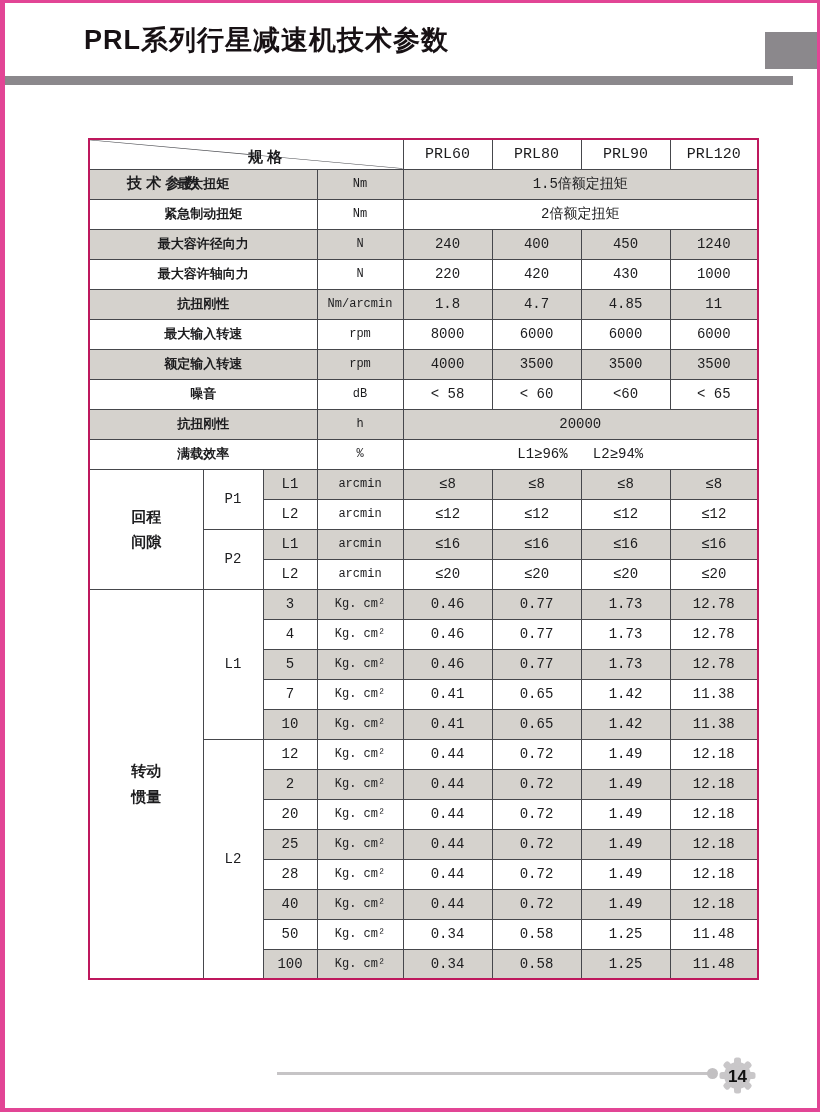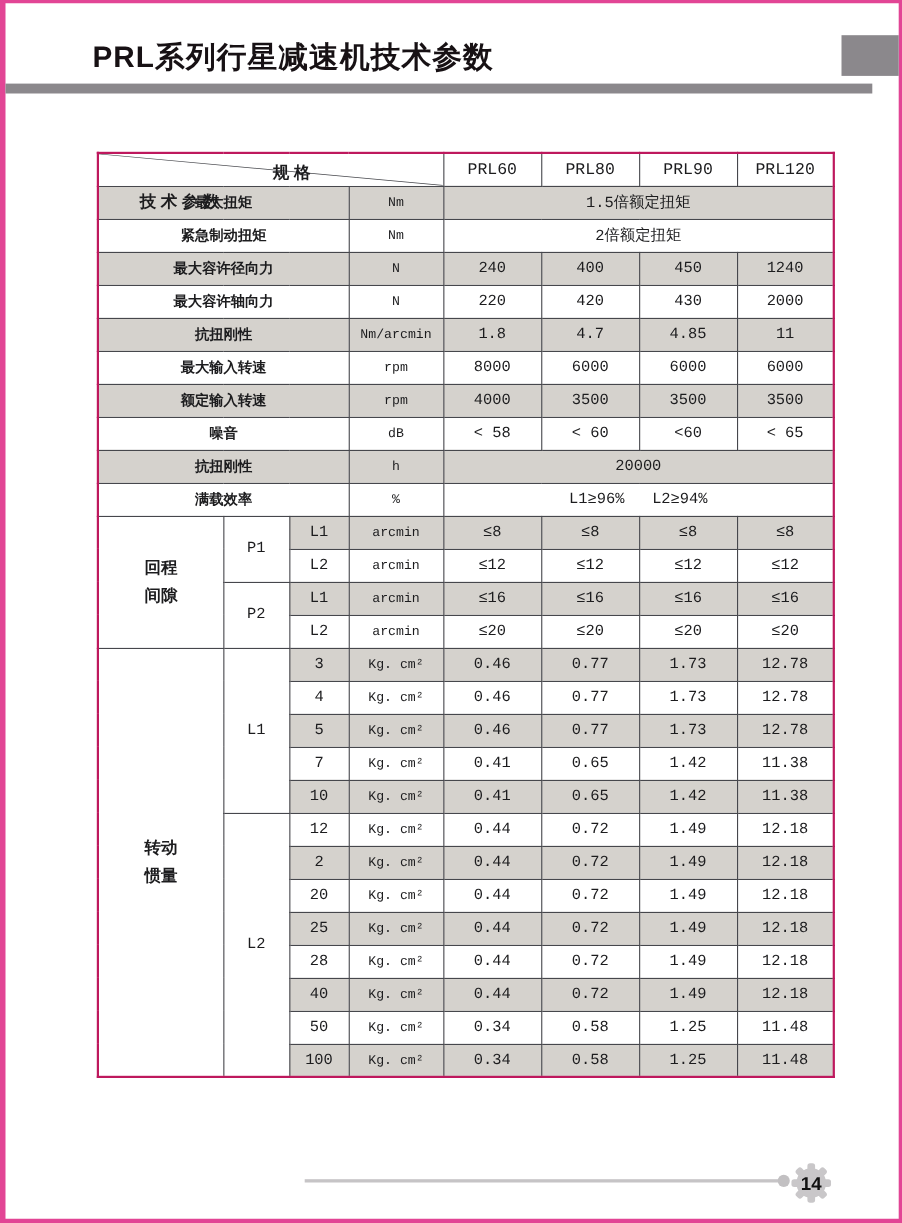--- a/index.html
+++ b/index.html
@@ -1,21 +1,21 @@
 <!DOCTYPE html>
 <html><head>
 <meta charset="utf-8">
 <style>
   html,body{margin:0;padding:0;}
   body{width:820px;height:1112px;position:relative;background:#fff;overflow:hidden;
        font-family:"Liberation Sans",sans-serif;}
   .page{position:absolute;inset:0;border-left:5px solid #e24595;border-top:3px solid #e24595;
         border-right:3px solid #e24595;border-bottom:4px solid #e24595;box-sizing:border-box;}
   .title{position:absolute;left:84px;top:22px;font-size:27px;font-weight:bold;color:#171114;
-         letter-spacing:1px;white-space:nowrap;margin-top:12px;}
+         letter-spacing:1px;white-space:nowrap;}
   .title-bar{position:absolute;left:5px;top:76px;width:788px;height:9px;background:#8b888c;}
   .corner-square{position:absolute;left:765px;top:32px;width:52px;height:37px;background:#8b888c;}
 
   
   .tbl-wrap{position:absolute;left:88px;top:138px;}
   table.t{border-collapse:collapse;table-layout:fixed;border:2px solid #be185d;}
   table.t td{border:1px solid #46474c;height:30px;padding:0;text-align:center;vertical-align:middle;
              color:#1c1c1e;background:#fff;box-sizing:border-box;}
   tr.g td{background:#d5d2cd;}
   td.wh{background:#fff !important;}
@@ -89,21 +89,21 @@
           <td class="val">400</td>
           <td class="val">450</td>
           <td class="val">1240</td>
         </tr>
         <tr>
           <td class="name" colspan="3">最大容许轴向力</td>
           <td class="unit">N</td>
           <td class="val">220</td>
           <td class="val">420</td>
           <td class="val">430</td>
-          <td class="val">2000</td>
+          <td class="val">1000</td>
         </tr>
         <tr class="g">
           <td class="name" colspan="3">抗扭刚性</td>
           <td class="unit">Nm/arcmin</td>
           <td class="val">1.8</td>
           <td class="val">4.7</td>
           <td class="val">4.85</td>
           <td class="val">11</td>
         </tr>
         <tr>

